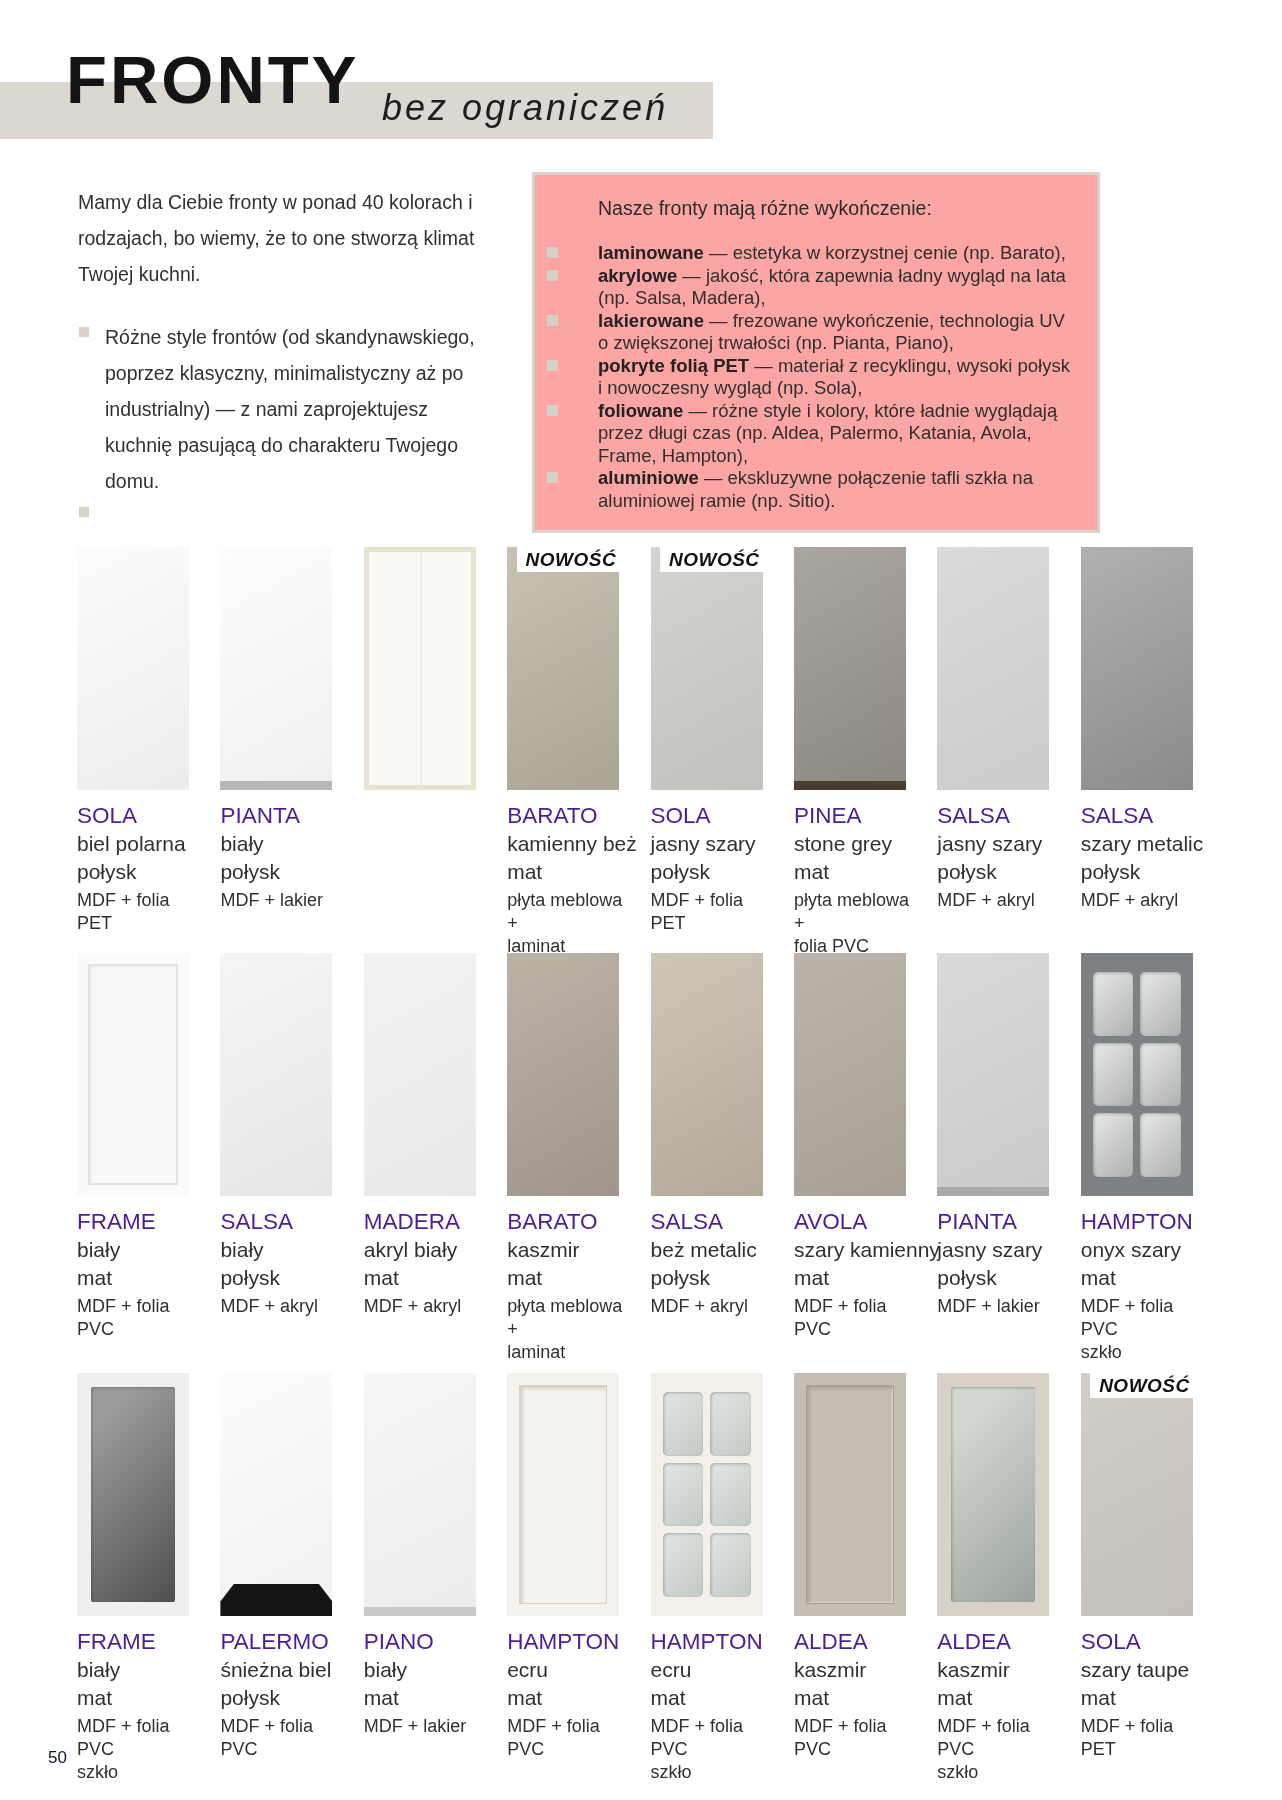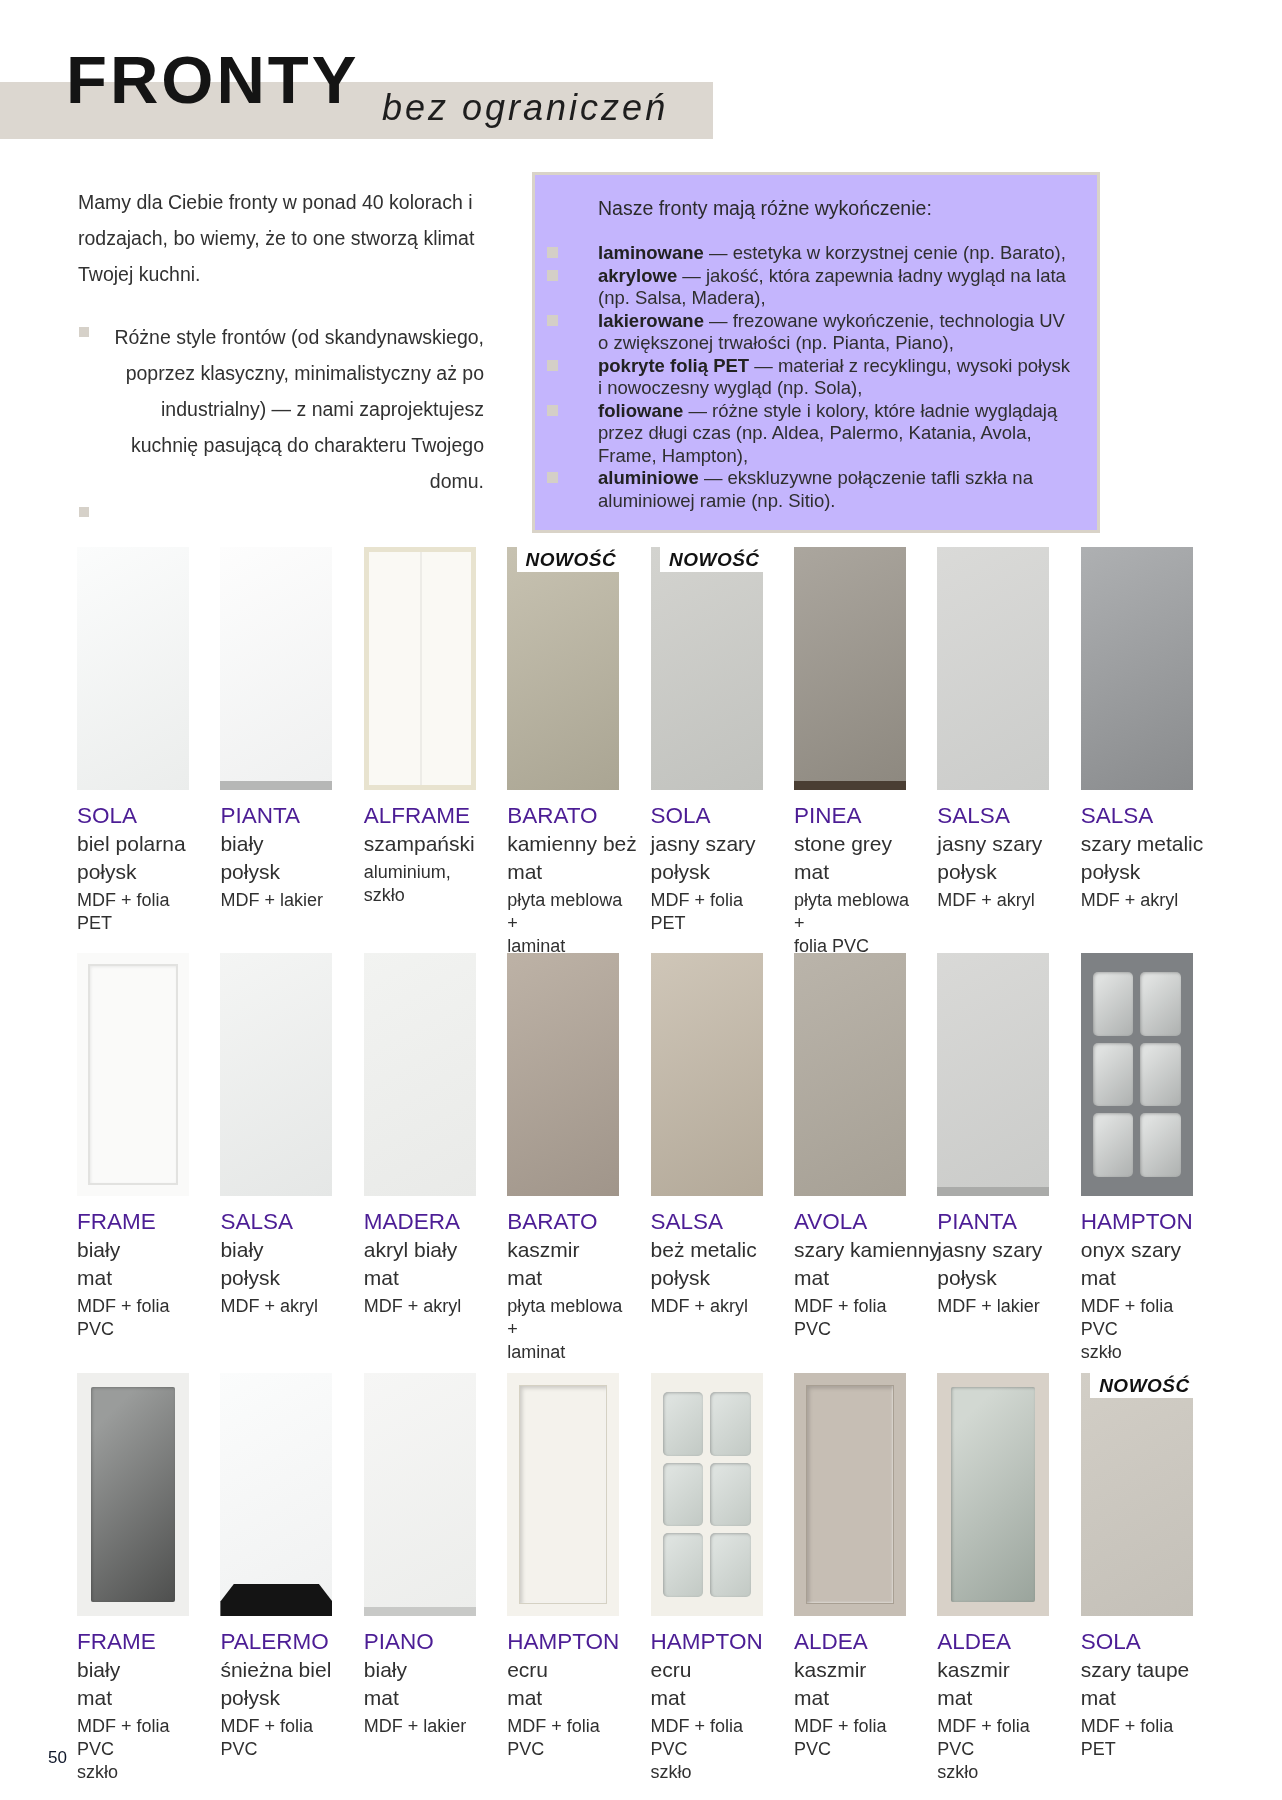--- a/index.html
+++ b/index.html
@@ -10,25 +10,25 @@
   
   .band{position:absolute;left:0;top:82px;width:713px;height:57px;background:#dcd7d0;}
   .title{position:absolute;left:66px;top:46px;margin:0;font-size:67px;font-weight:bold;
          letter-spacing:3px;color:#141414;line-height:1;}
   .subtitle{position:absolute;left:382px;top:88px;font-size:36px;font-style:italic;
             letter-spacing:3px;color:#1e1e1e;line-height:1.1;}
   
   .intro{position:absolute;left:78px;top:184px;width:406px;font-size:19.5px;line-height:36px;color:#313131;}
   .intro p{margin:0;}
   .intro ul{list-style:none;margin:27px 0 0 0;padding:0;}
-  .intro li{position:relative;padding-left:27px;text-align:right;}
+  .intro li{position:relative;padding-left:27px;}
   .sq{position:absolute;left:1px;top:8px;width:10px;height:10px;background:#d6d1c9;}
   
   .finishes{position:absolute;left:532px;top:172px;width:568px;box-sizing:border-box;
-            border:3px solid #d9d3c8;background:#c4b5fd;padding:22px 26px 18px 0;}
+            border:3px solid #d9d3c8;background:#fca5a5;padding:22px 26px 18px 0;}
   .finishes h2{margin:0 0 22px 63px;font-size:19.5px;font-weight:normal;color:#2b2b2b;}
   .finishes ul{list-style:none;margin:0;padding:0;}
   .finishes li{position:relative;padding-left:63px;font-size:18.5px;line-height:22.5px;color:#2f2f2f;}
   .finishes .sq{left:12px;top:5px;width:11px;height:11px;background:#d4cfc7;}
   .finishes b{font-weight:bold;color:#222;}
   
   .grid-row{position:absolute;left:77px;display:grid;grid-template-columns:repeat(8,125px);column-gap:18.4px;}
   .row1{top:547px}.row2{top:953px}.row3{top:1373px}
   .card{width:125px;}
   .swatch{position:relative;width:112px;height:243px;overflow:hidden;background:#eee;}
@@ -138,26 +138,20 @@
     <div class="swatch v-edge" style="--c1: #fdfdfd; --c2: #eff0f0; --edge: #b6b7b6;"></div>
     <div class="plabel">
       <div class="p-name">PIANTA</div>
       <div class="p-line">biały</div>
       <div class="p-line">połysk</div>
       <div class="p-mat">MDF + lakier</div>
     </div>
   </div>
       <div class="card">
     <div class="swatch v-alu" style="--c1: #faf9f4; --frame: #e8e3cf;"></div>
-    <div class="plabel">
-      <div class="p-name">ALFRAME</div>
-      <div class="p-line">szampański</div>
-
-      <div class="p-mat">aluminium, szkło</div>
-    </div>
   </div>
       <div class="card">
     <div class="swatch v-flat" style="--c1: #c7c2b1; --c2: #aaa593;">
           <div class="badge">NOWOŚĆ</div>
         </div>
     <div class="plabel">
       <div class="p-name">BARATO</div>
       <div class="p-line">kamienny beż</div>
       <div class="p-line">mat</div>
       <div class="p-mat">płyta meblowa +

